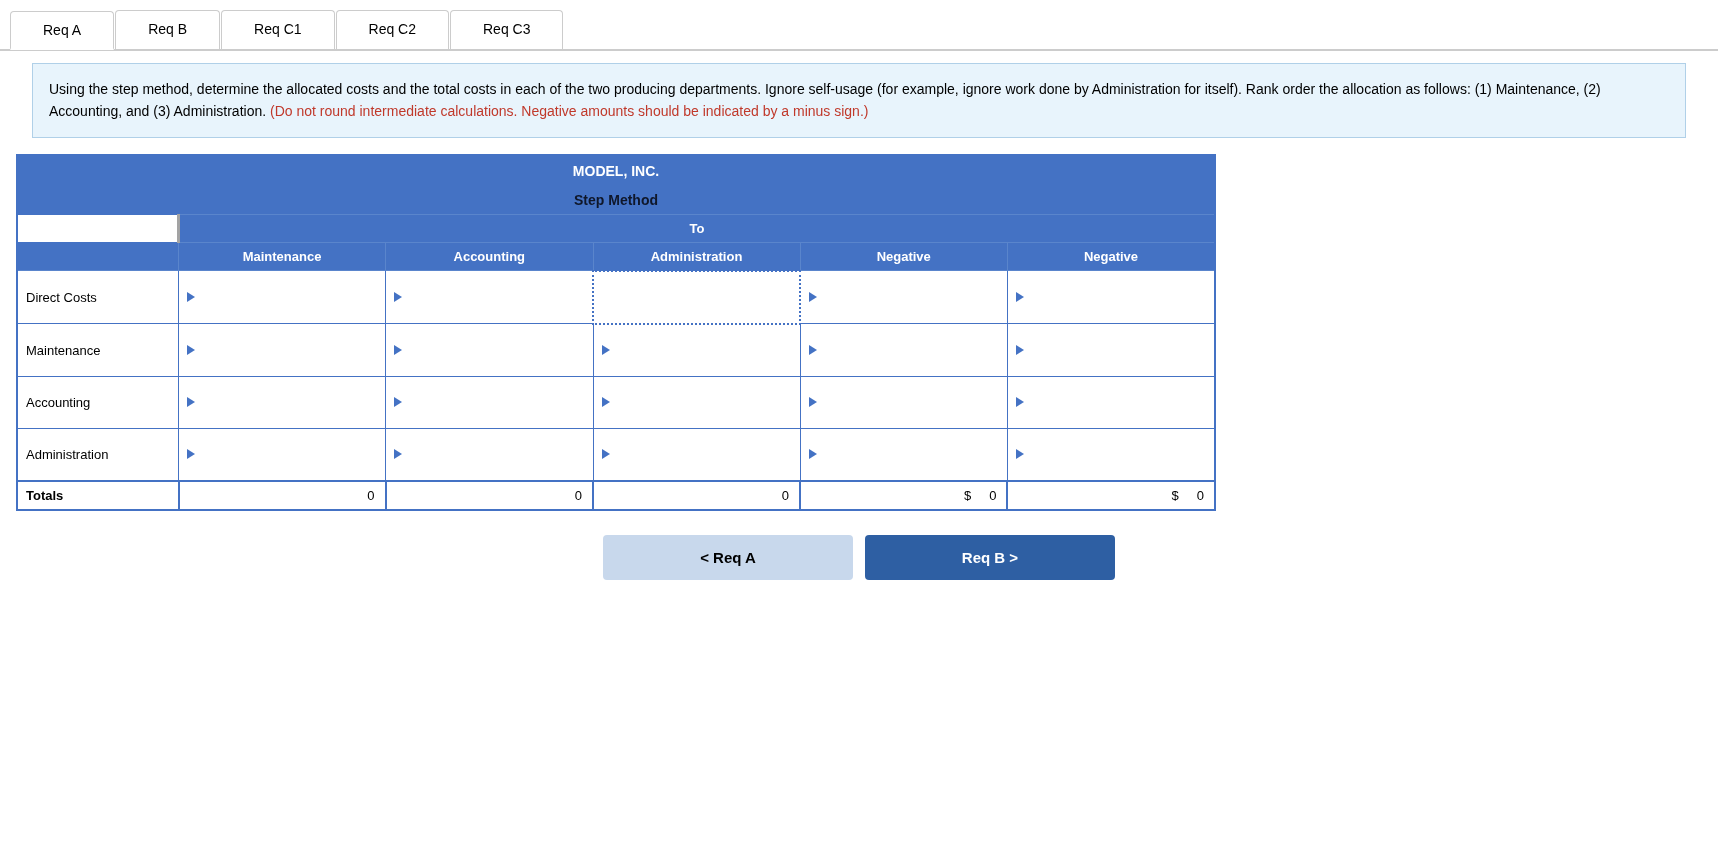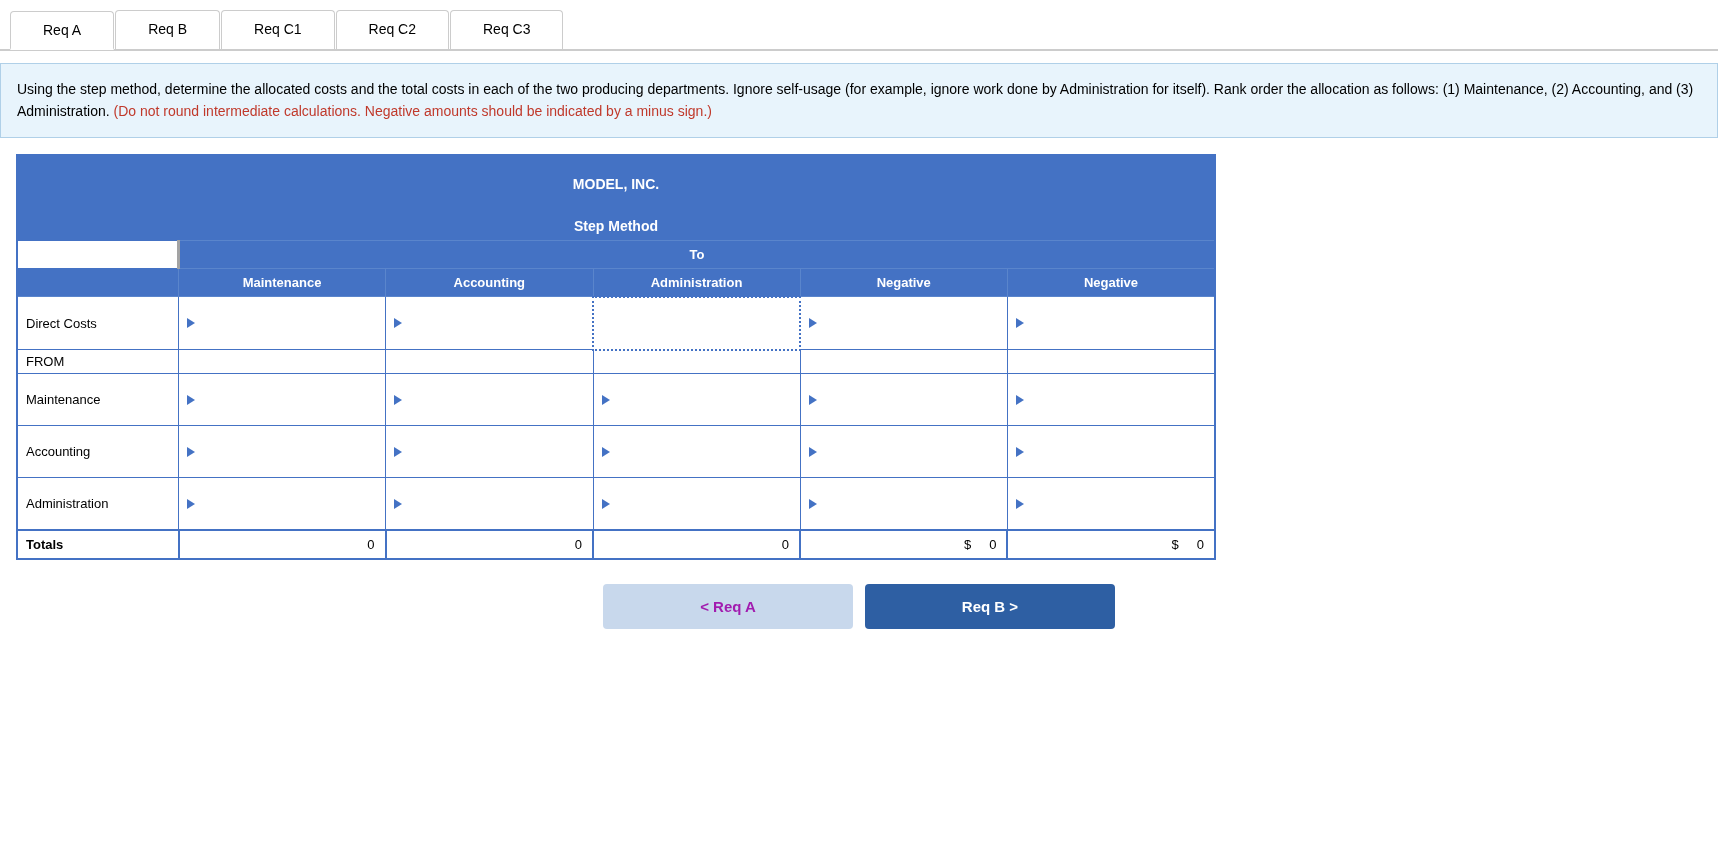--- a/index.html
+++ b/index.html
@@ -37,21 +37,21 @@
       font-weight: normal;
       position: relative;
       bottom: -1px;
       z-index: 1;
     }
 
     
     .instruction-box {
       background: #e8f4fc;
       border: 1px solid #b0d0e8;
-      margin: 12px 0;
+      margin: 12px 32px;
       padding: 14px 16px;
       line-height: 1.6;
       font-size: 14px;
     }
     .instruction-box .red-text {
       color: #c0392b;
     }
 
     
     .table-wrapper {
@@ -60,26 +60,26 @@
     .main-table {
       border-collapse: collapse;
       width: 1200px;
       border: 2px solid #4472c4;
     }
     .table-header-title {
       background: #4472c4;
       color: #fff;
       text-align: center;
       font-weight: bold;
-      padding: 20px;
+      padding: 7px;
       font-size: 14px;
     }
     .table-header-subtitle {
       background: #4472c4;
-      color: #ffffff;
+      color: #0f172a;
       text-align: center;
       font-weight: bold;
       padding: 6px;
       font-size: 14px;
     }
     .col-header-row th {
       background: #4472c4;
       color: #fff;
       text-align: center;
       padding: 6px 10px;
@@ -166,21 +166,21 @@
       width: 250px;
       text-align: center;
       font-size: 15px;
       font-weight: bold;
       border: none;
       cursor: pointer;
       border-radius: 4px;
     }
     .nav-btn.prev {
       background: #c8d8ec;
-      color: #a21caf;
+      color: #000000;
     }
     .nav-btn.next {
       background: #2e5fa3;
       color: #fff;
     }
 
     
     .tri {
       display: inline-block;
       width: 0;
@@ -266,28 +266,20 @@
           </div>
         </td>
         <td class="input-cell">
           <div class="cell-with-input">
             <span class="tri"></span>
             <input class="cell-input" type="text" value="" style="">
           </div>
         </td>
       </tr>
 
-      <tr class="from-row">
-        <td>FROM</td>
-        <td></td>
-        <td></td>
-        <td></td>
-        <td></td>
-        <td></td>
-      </tr>
 
       <tr class="data-row">
         <td class="row-label">Maintenance</td>
         <td class="input-cell">
           <div class="cell-with-input">
             <span class="tri"></span>
             <input class="cell-input" type="text" value="" style="">
           </div>
         </td>
         <td class="input-cell">

